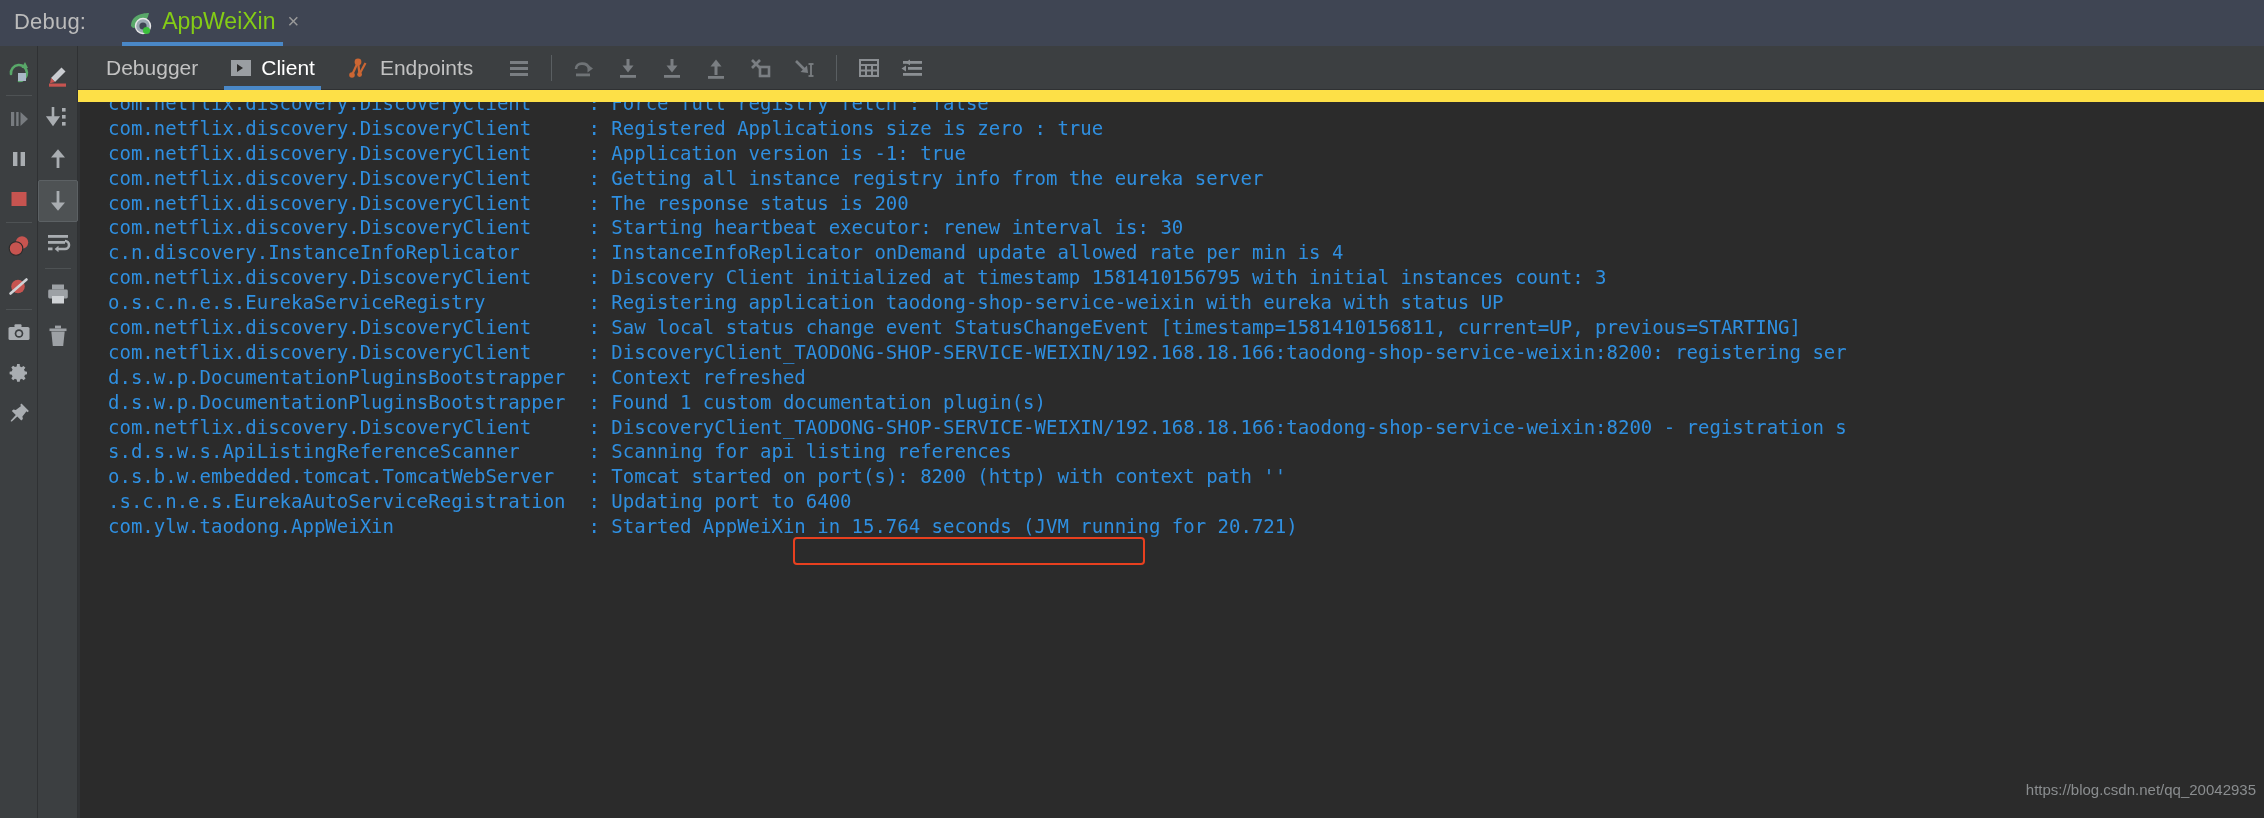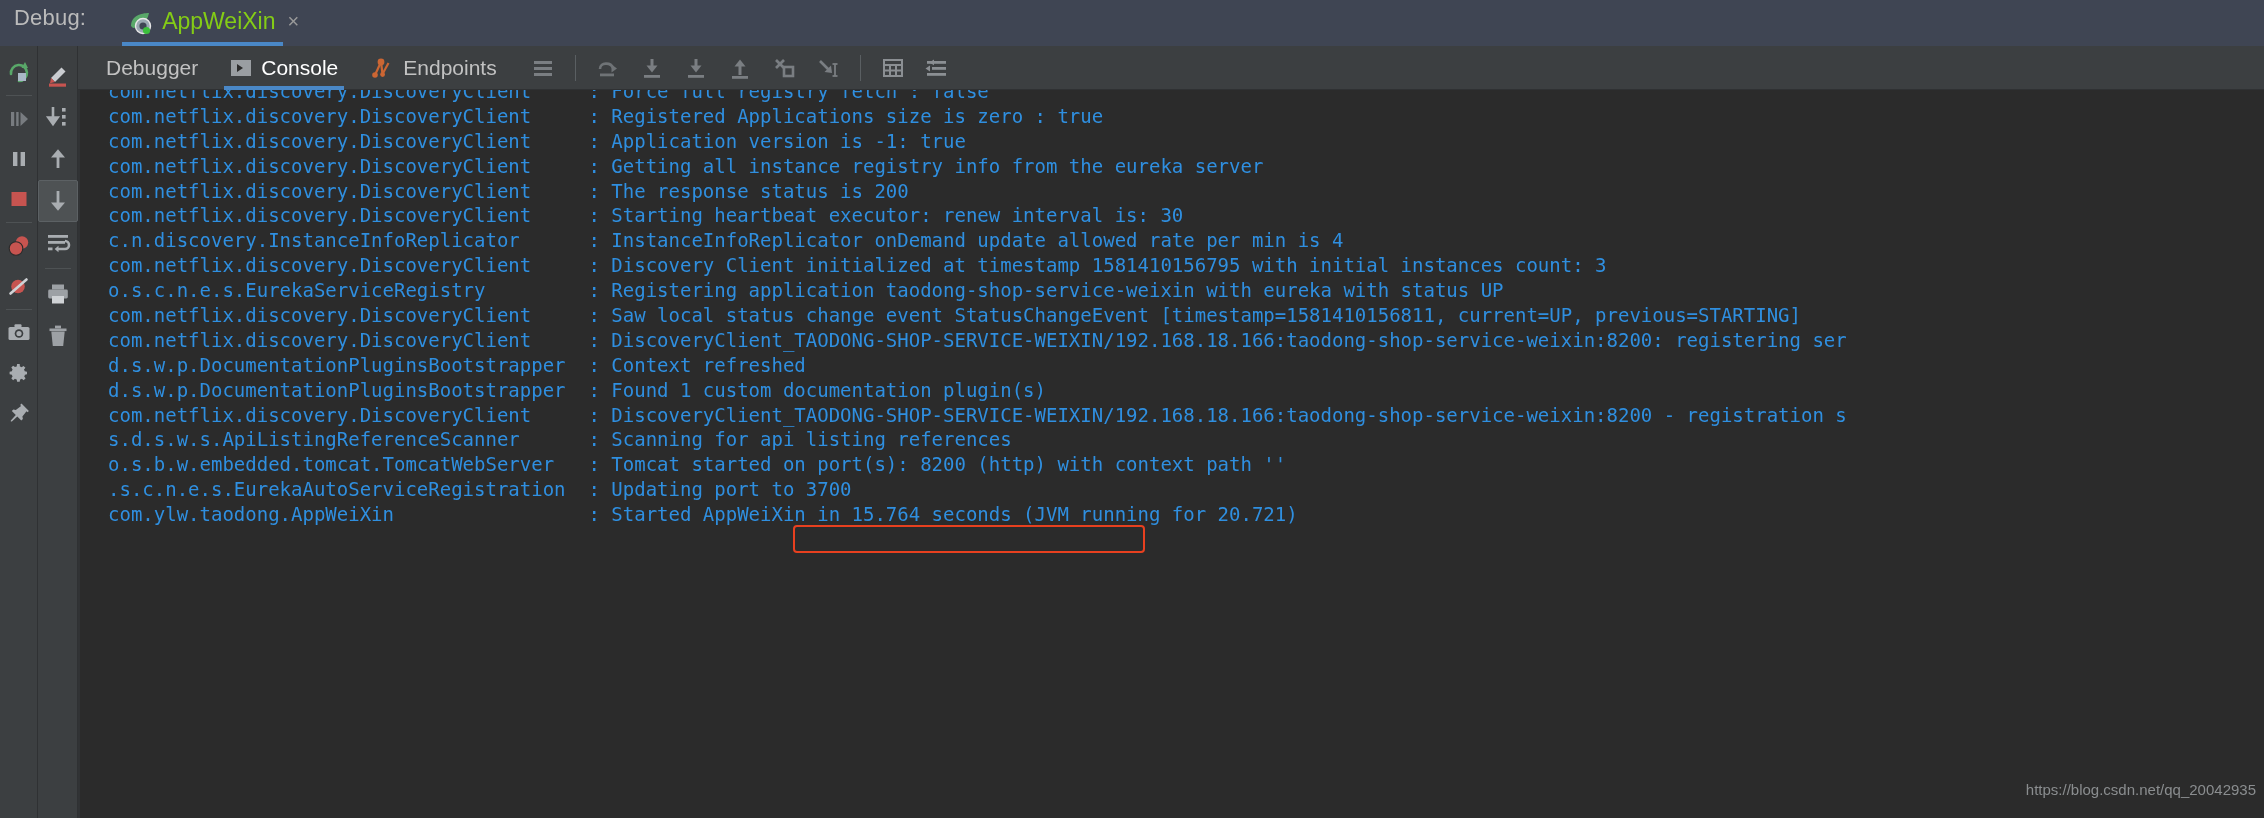--- a/index.html
+++ b/index.html
@@ -13,21 +13,21 @@
     width:2264px; height:818px;
     position:relative;
     display:flex; flex-direction:column;
     background:#3c3f41;
   }
 
   
   .titlebar {
     height:46px;
     background:#3f4553;
-    display:flex; align-items:center;
+    display:flex; align-items:flex-end;
     flex:0 0 46px;
     position:relative;
   }
   .titlebar-label {
     color:#bbbbbb;
     font-size:22px;
     padding:0 0 11px 14px;
     letter-spacing:.2px;
   }
   .tab {
@@ -92,20 +92,21 @@
   }
   .consolestrip .btn.sel { background:#4e5254; border:1px solid #5c6164; border-radius:2px; }
   .consolestrip .sep { width:26px; height:1px; background:#4e5254; margin:4px 0; }
 
   
   .content {
     flex:1 1 auto;
     display:flex; flex-direction:column;
     min-width:0;
     background:#fde047;
+    gap:12px;
   }
 
   
   .toolbar {
     height:44px; flex:0 0 44px;
     display:flex; align-items:center;
     background:#3c3f41;
     padding-left:12px;
     border-bottom:1px solid #2f3133;
     position:relative;
@@ -365,21 +366,21 @@
           <span>Debugger</span>
         </div>
 
         <div class="tb-tab active">
           <span class="ic">
             <svg width="22" height="22" viewBox="0 0 22 22">
               <rect x="1" y="3" width="20" height="16" fill="#9a9ea2"></rect>
               <path d="M7 7 L13 11 L7 15 Z" fill="#2b2b2b"></path>
             </svg>
           </span>
-          <span>Console</span>
+          <span>Client</span>
         </div>
 
         <div class="tb-tab">
           <span class="ic">
             <svg width="24" height="24" viewBox="0 0 24 24">
               <line x1="5" y1="19" x2="11" y2="6" stroke="#cc6633" stroke-width="2.2"></line>
               <line x1="11" y1="6" x2="12.5" y2="18" stroke="#cc6633" stroke-width="2.2"></line>
               <line x1="12.5" y1="18" x2="18.5" y2="7" stroke="#cc6633" stroke-width="2.2"></line>
               <circle cx="11" cy="6" r="3.4" fill="#cc6633"></circle>
               <circle cx="5" cy="19" r="2.8" fill="#cc6633"></circle>
@@ -505,21 +506,21 @@
             <div class="logline">c.n.discovery.InstanceInfoReplicator      : InstanceInfoReplicator onDemand update allowed rate per min is 4</div>
             <div class="logline">com.netflix.discovery.DiscoveryClient     : Discovery Client initialized at timestamp 1581410156795 with initial instances count: 3</div>
             <div class="logline">o.s.c.n.e.s.EurekaServiceRegistry         : Registering application taodong-shop-service-weixin with eureka with status UP</div>
             <div class="logline">com.netflix.discovery.DiscoveryClient     : Saw local status change event StatusChangeEvent [timestamp=1581410156811, current=UP, previous=STARTING]</div>
             <div class="logline">com.netflix.discovery.DiscoveryClient     : DiscoveryClient_TAODONG-SHOP-SERVICE-WEIXIN/192.168.18.166:taodong-shop-service-weixin:8200: registering ser</div>
             <div class="logline">d.s.w.p.DocumentationPluginsBootstrapper  : Context refreshed</div>
             <div class="logline">d.s.w.p.DocumentationPluginsBootstrapper  : Found 1 custom documentation plugin(s)</div>
             <div class="logline">com.netflix.discovery.DiscoveryClient     : DiscoveryClient_TAODONG-SHOP-SERVICE-WEIXIN/192.168.18.166:taodong-shop-service-weixin:8200 - registration s</div>
             <div class="logline">s.d.s.w.s.ApiListingReferenceScanner      : Scanning for api listing references</div>
             <div class="logline">o.s.b.w.embedded.tomcat.TomcatWebServer   : Tomcat started on port(s): 8200 (http) with context path ''</div>
-            <div class="logline">.s.c.n.e.s.EurekaAutoServiceRegistration  : Updating port to 3700</div>
+            <div class="logline">.s.c.n.e.s.EurekaAutoServiceRegistration  : Updating port to 6400</div>
             <div class="logline">com.ylw.taodong.AppWeiXin                 : Started AppWeiXin in 15.764 seconds (JVM running for 20.721)</div>
           </div>
         <div class="watermark">https://blog.csdn.net/qq_20042935</div>
       <div class="highlight-box" style="top: 435px; height: 28px; left: 715px; width: 352px;"></div>
         </div>
 
     </div>
   </div>
 </div>
 

